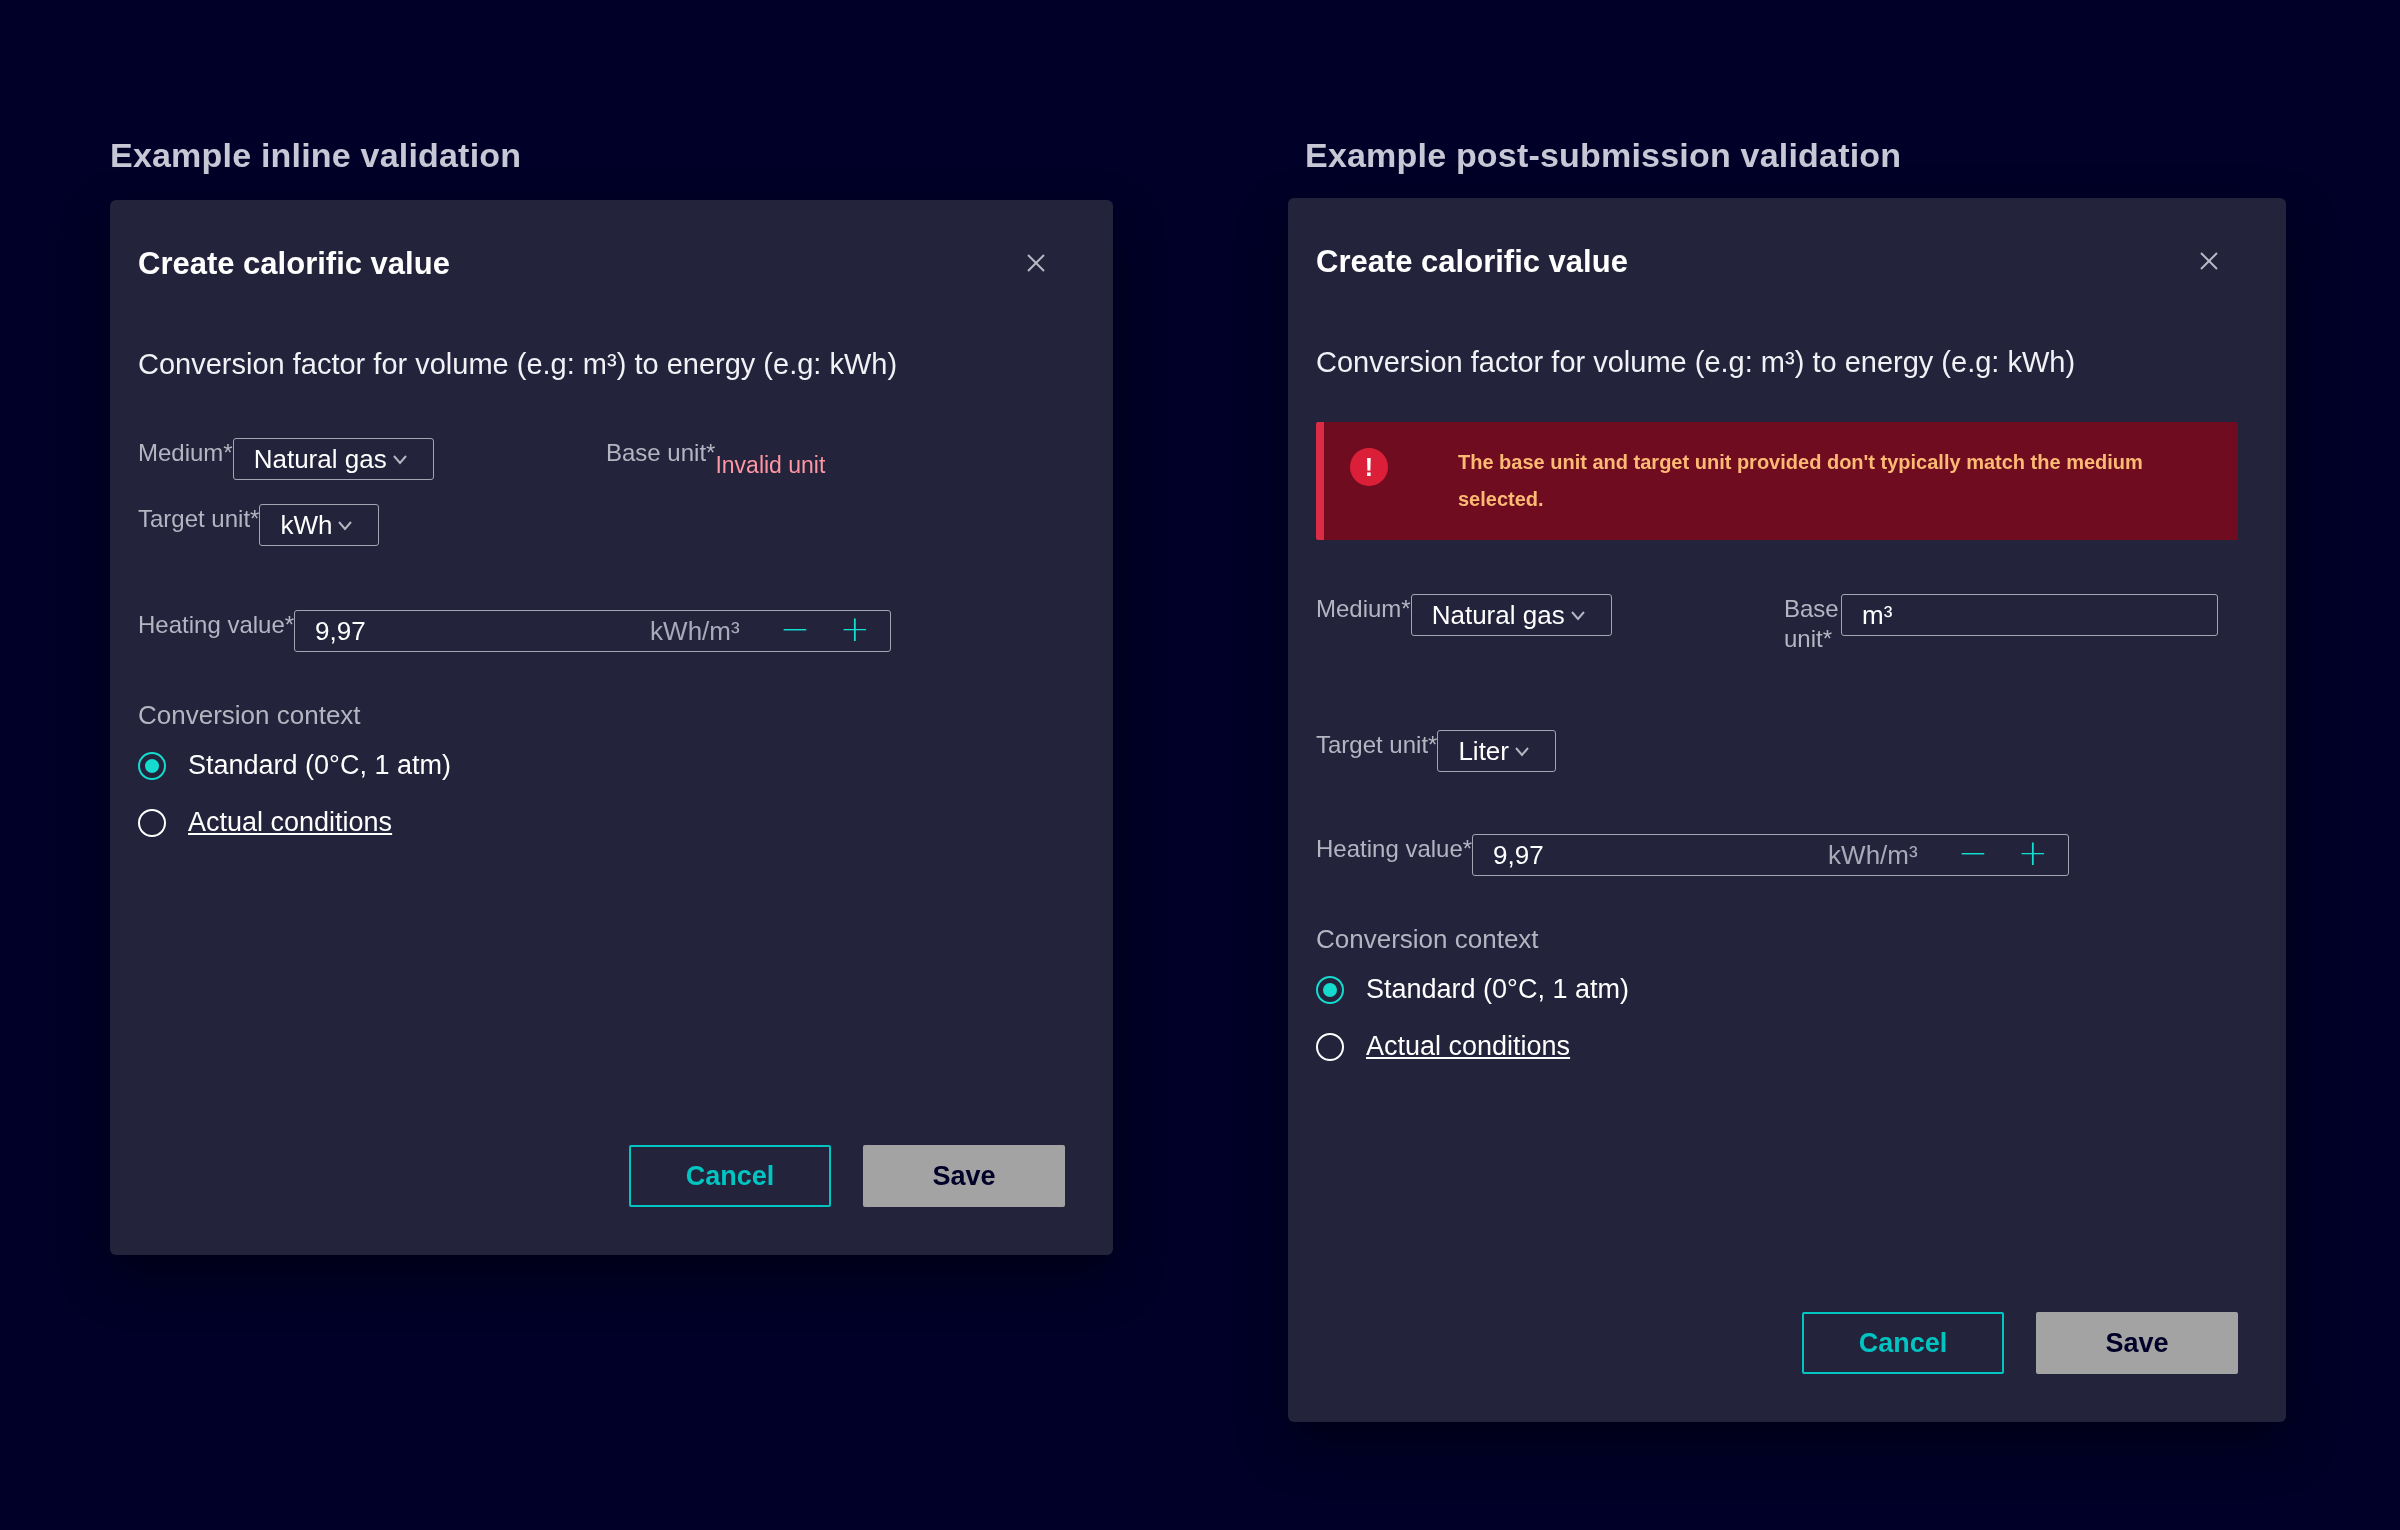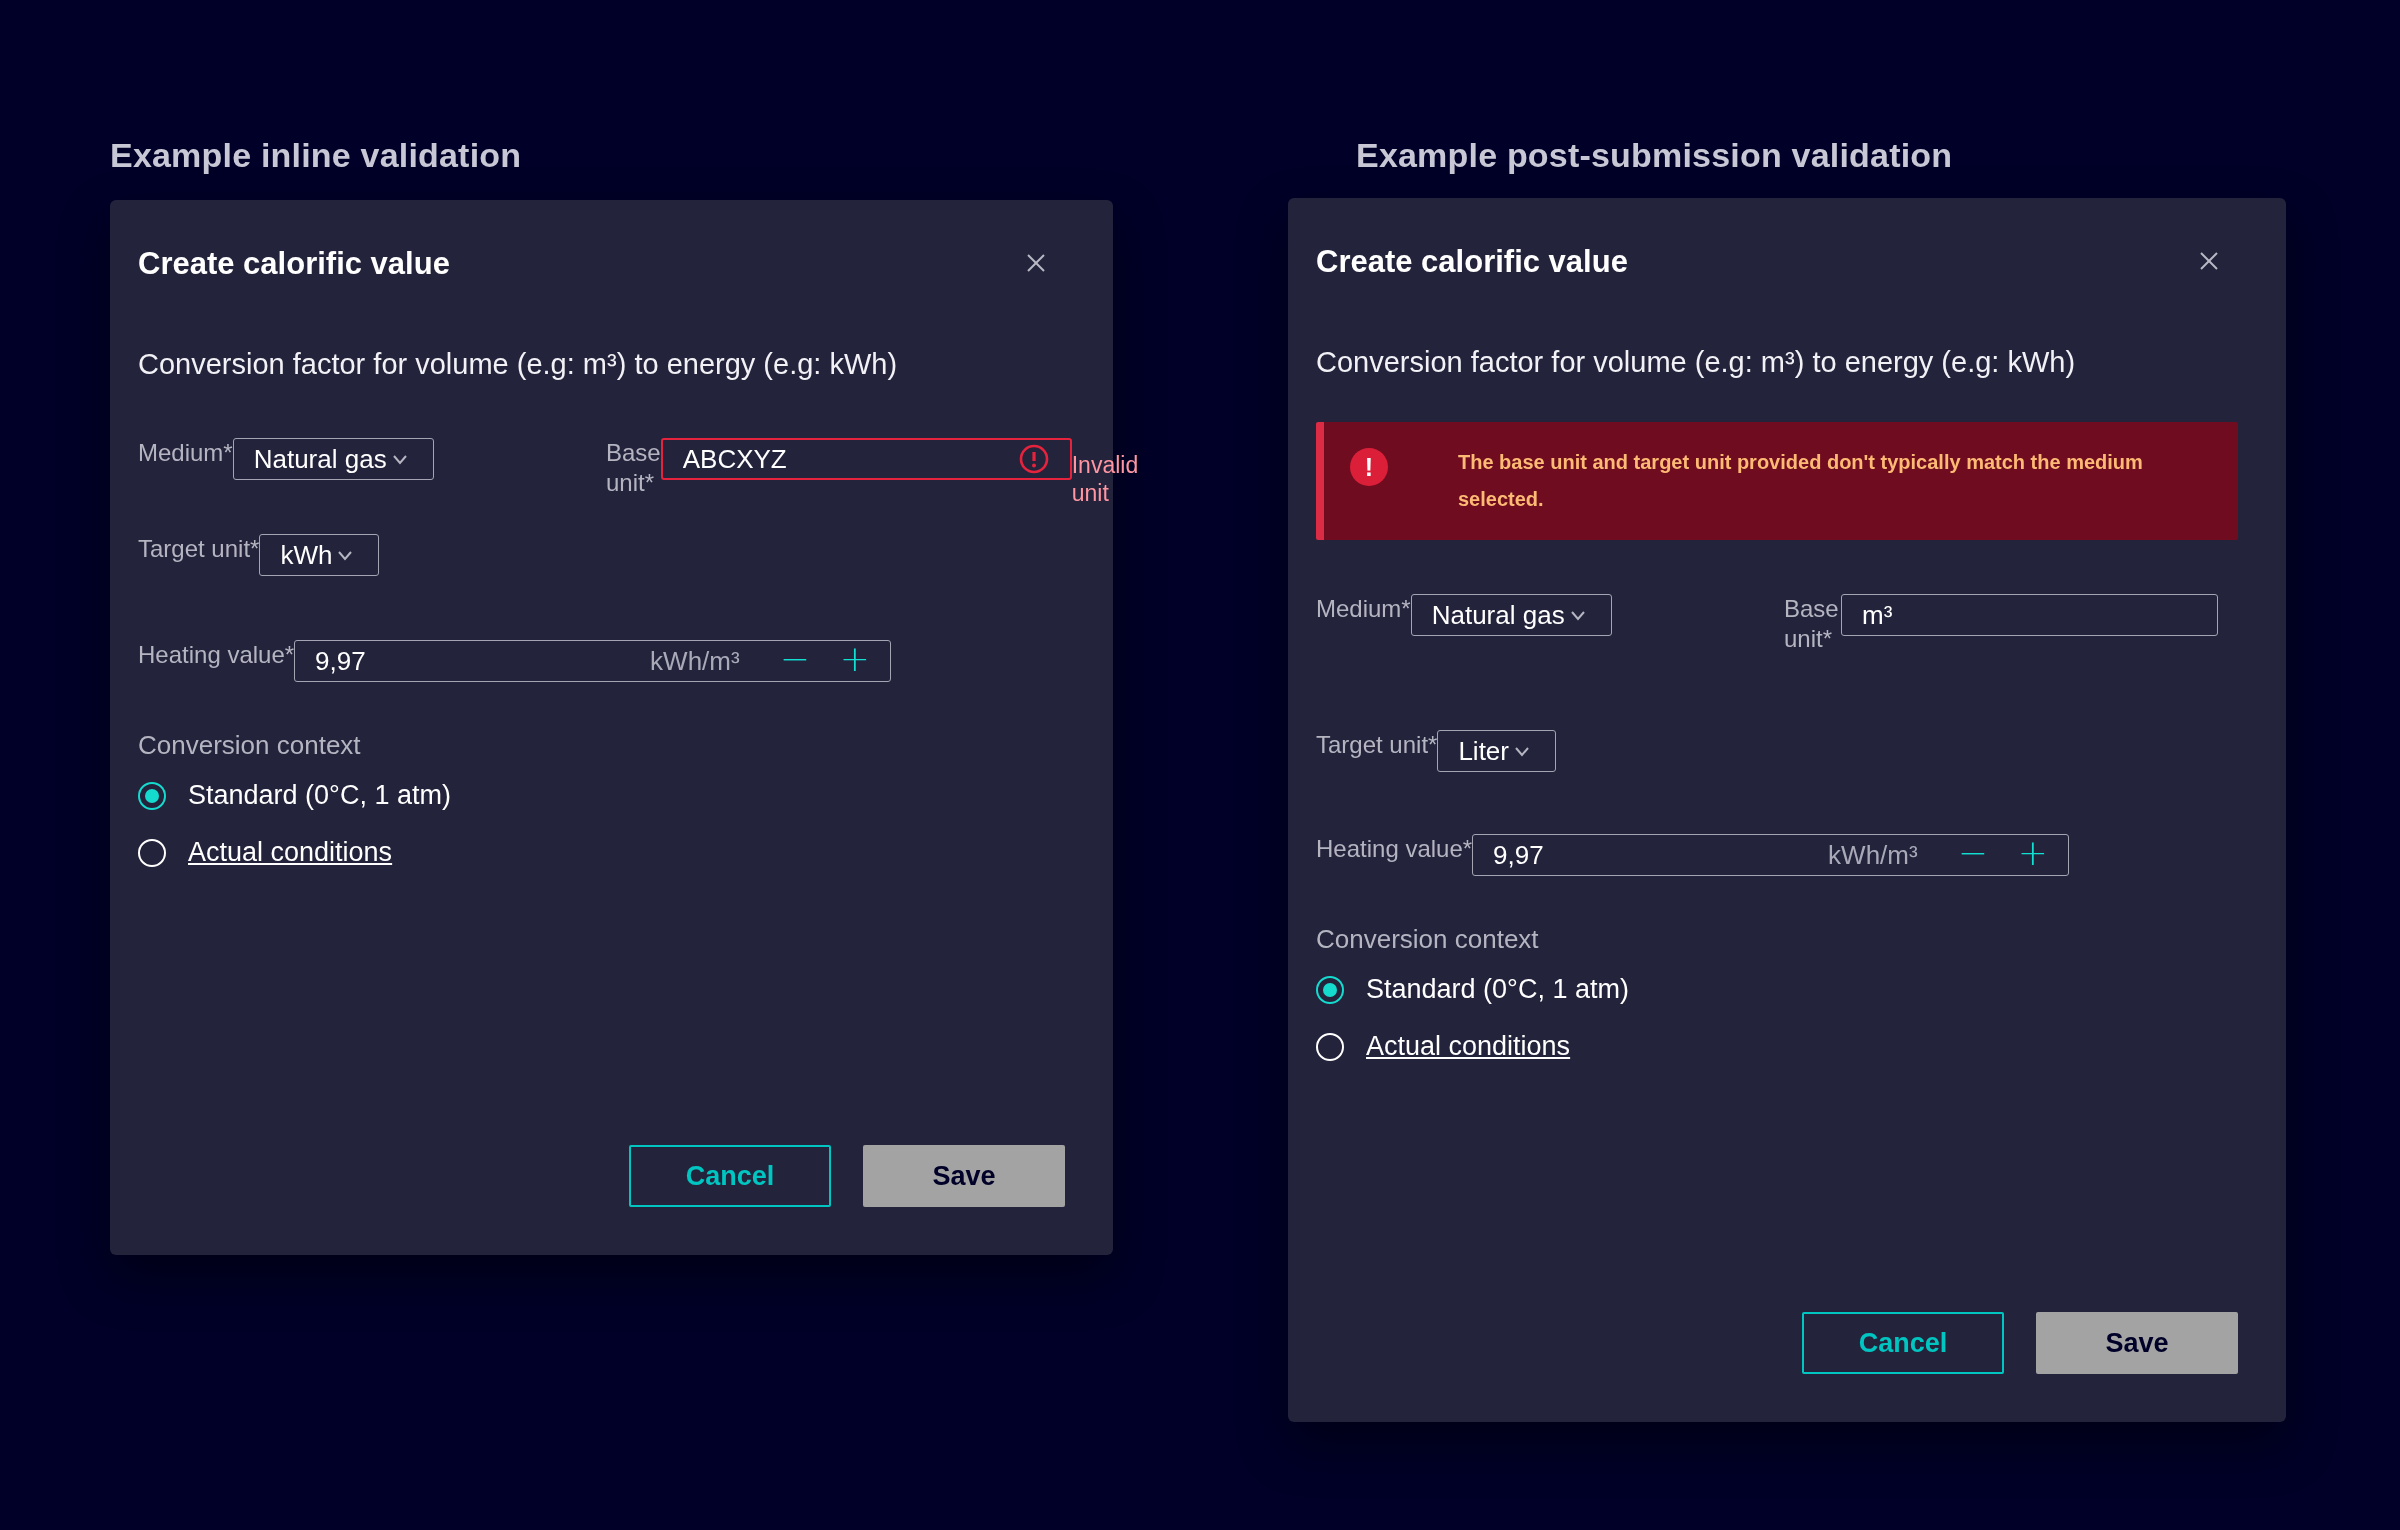--- a/index.html
+++ b/index.html
@@ -13,21 +13,21 @@
   .canvas { position: absolute; inset: 0; }
 
   .section-heading {
     position: absolute;
     font-size: 34px;
     font-weight: 600;
     color: #c7c7d5;
     letter-spacing: 0.2px;
   }
   .heading-left  { left: 110px; top: 108px; }
-  .heading-right { left: 1356px; top: 108px; }
+  .heading-right { left: 1305px; top: 108px; }
 
   .dialog {
     position: absolute;
     background: #23233C;
     border-radius: 6px;
     box-sizing: border-box;
     padding: 44px 48px 48px 28px;
     box-shadow: 0 22px 50px rgba(0,0,0,0.45);
     color: #ffffff;
   }
@@ -233,28 +233,20 @@
         <div class="field-label">Medium*</div>
         <div class="control">
           <span class="value">Natural gas</span>
           <svg width="26" height="26" viewBox="0 0 26 26">
             <polyline points="7,10 13,17 19,10" fill="none" stroke="#b6b6c3" stroke-width="2"></polyline>
           </svg>
         </div>
       </div>
       <div class="field half">
         <div class="field-label">Base unit*</div>
-        <div class="control invalid">
-          <input type="text" readonly="" value="ABCXYZ" style="">
-          <svg width="32" height="32" viewBox="0 0 32 32">
-            <circle cx="16" cy="16" r="13" fill="none" stroke="#E5233D" stroke-width="2.6"></circle>
-            <line x1="16" y1="9" x2="16" y2="18" stroke="#E5233D" stroke-width="3.2"></line>
-            <circle cx="16" cy="22.5" r="2" fill="#E5233D"></circle>
-          </svg>
-        </div>
         <div class="error-text">Invalid unit</div>
       </div>
     </div>
 
     <div class="field-row tight">
       <div class="field full">
         <div class="field-label">Target unit*</div>
         <div class="control">
           <span class="value">kWh</span>
           <svg width="26" height="26" viewBox="0 0 26 26">

